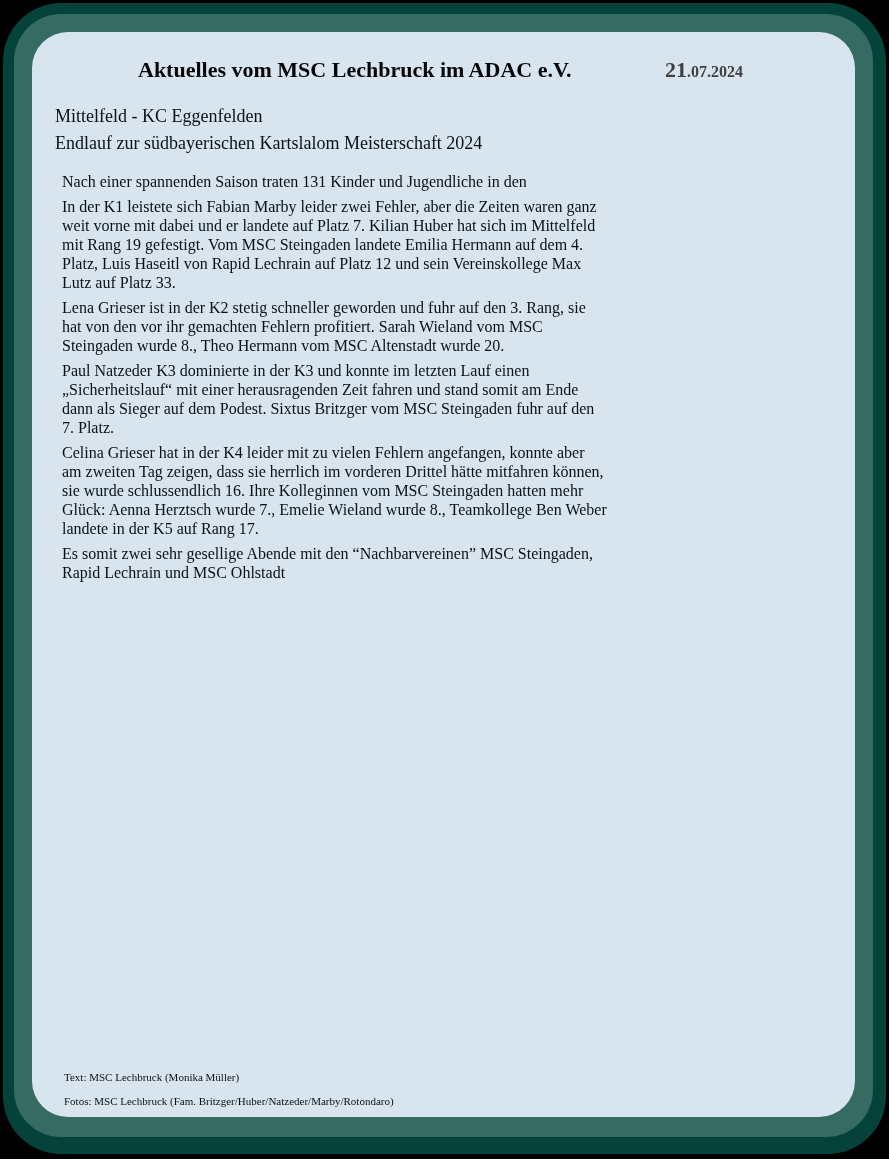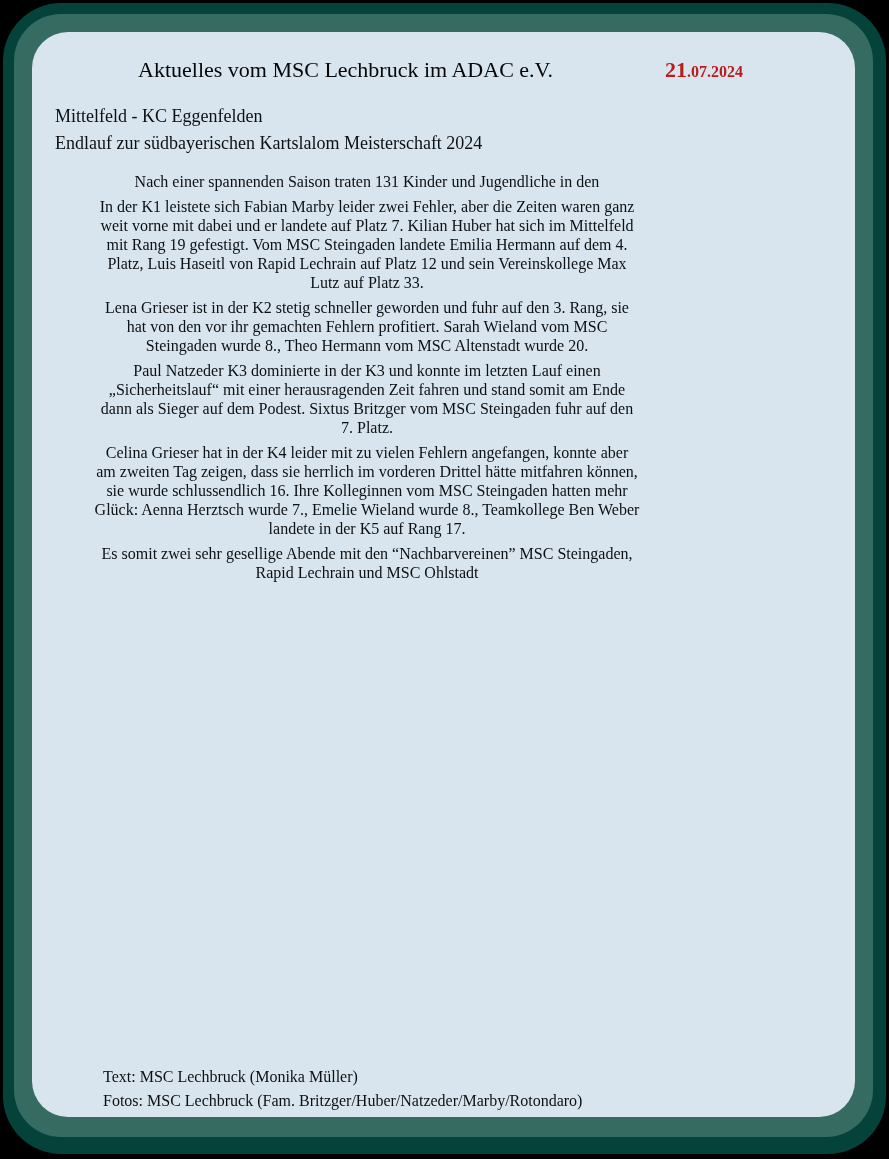--- a/index.html
+++ b/index.html
@@ -23,26 +23,26 @@
   .page {
     position: absolute; left: 32px; top: 32px; right: 34px; bottom: 42px;
     background: var(--page-bg, #d9e5ee);
     border-radius: 36px;
     color: var(--text, #0c1013);
     overflow: hidden;
   }
   .page-title {
     position: absolute; left: 106px; top: 25px;
     margin: 0;
-    font-size: 22px; font-weight: normal; color: #050607;
+    font-size: 22px; font-weight: bold; color: #050607;
     white-space: nowrap;
   }
   .date {
     position: absolute; left: 633px; top: 25px;
-    font-weight: bold; color: #b91c1c; white-space: nowrap;
+    font-weight: bold; color: #404040; white-space: nowrap;
   }
   .date-day  { font-size: 22px; }
   .date-rest { font-size: 16px; }
   .report {
     position: absolute; left: 23px; top: 71px;
     display: flex; font-size: 18px;
   }
   .report-label { width: 112px; line-height: 27px; }
   .report-lines { line-height: 27px; }
   .report-lines .bold { font-weight: normal; }
@@ -50,25 +50,24 @@
     position: absolute; left: 30px; top: 140px; width: 610px;
     font-size: 16px; line-height: 19px;
   }
   .lead {
     font-weight: bold; white-space: pre-line;
     margin: 0 0 14px 0;
   }
   .para {
     white-space: pre-line;
     margin: 0 0 6px 0;
-    text-align: center;
   }
   .footer {
     position: absolute; left: 32px; bottom: 4px;
-    font-size: 16px; line-height: 24px; margin-left: 39px;
+    font-size: 11px; line-height: 24px;
   }
 </style>
 </head>
 <body>
 
 <div class="frame-outer"></div>
 <div class="frame-inner"></div>
 
 <div class="page">
 

